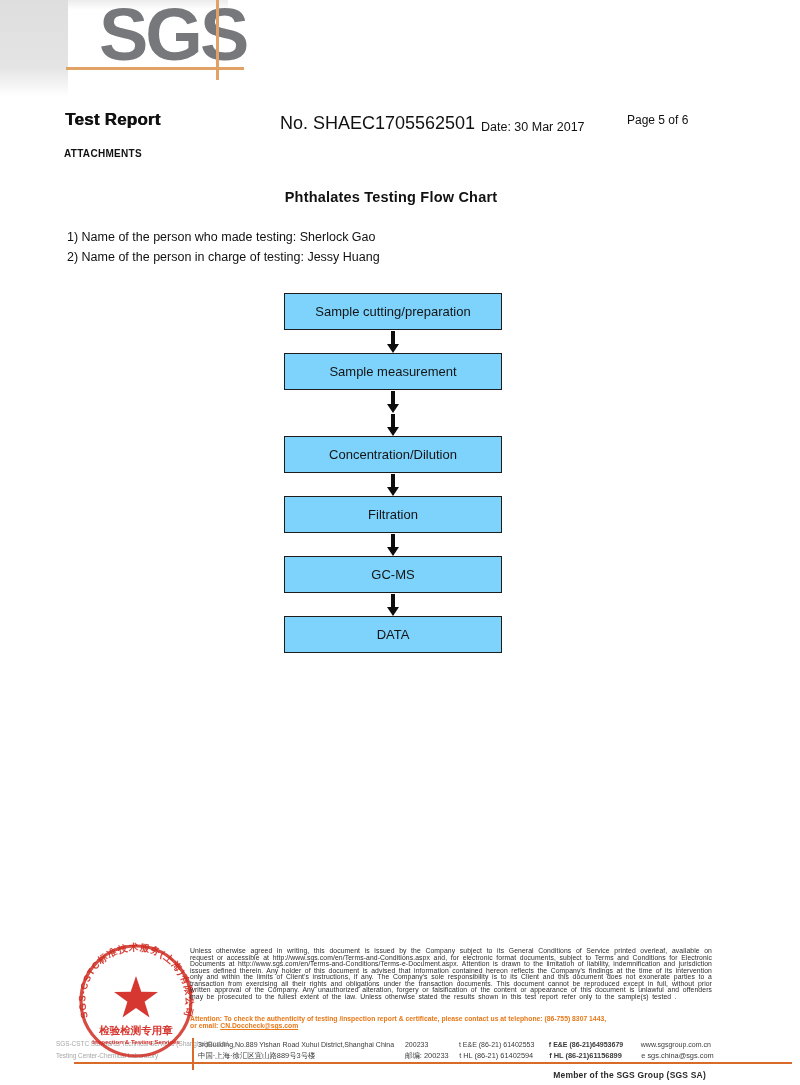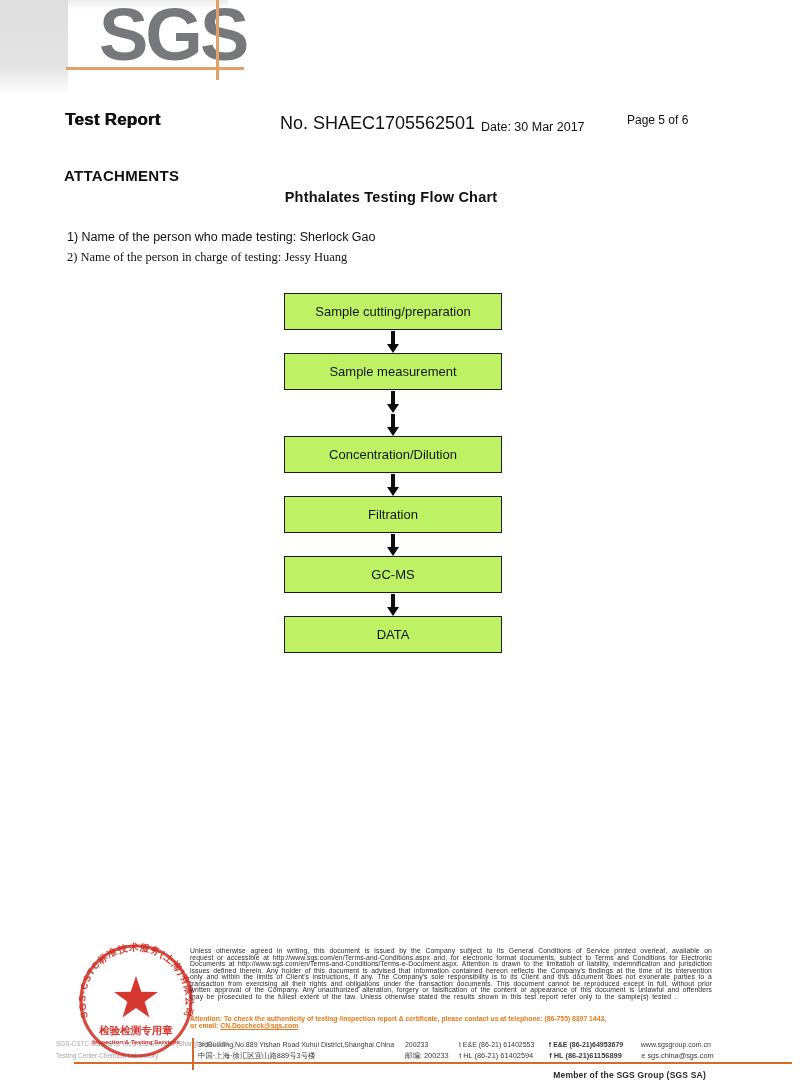--- a/index.html
+++ b/index.html
@@ -26,34 +26,34 @@
   }
   .logo-hline { position:absolute; left:66px; top:67px; width:178px; height:3px; background:#e2a265; }
   .logo-vline { position:absolute; left:216px; top:0; width:3px; height:80px; background:#e2a265; }
 
   
   .h-title   { position:absolute; left:65px;  top:110px; font-size:17px; font-weight:bold; letter-spacing:.2px;
                text-shadow:.6px 0 0 #111; }
   .h-no      { position:absolute; left:280px; top:113px; font-size:18px; }
   .h-date    { position:absolute; left:481px; top:113px; font-size:12.5px;margin-top:7px; }
   .h-page    { position:absolute; left:627px; top:113px; font-size:12px; }
-  .h-section { position:absolute; left:64px;  top:148px; font-size:15px; font-weight:bold; letter-spacing:.3px;margin-top:19px; }
+  .h-section { position:absolute; left:64px;  top:148px; font-size:10px; font-weight:bold; letter-spacing:.3px; }
 
   
   .flow-title {
     position:absolute; left:0; top:189px; width:782px; text-align:center;
     font-size:14.5px; font-weight:bold; letter-spacing:.2px;
   }
   .note1 { position:absolute; left:67px; top:230px; font-size:12.5px; }
-  .note2 { position:absolute; left:67px; top:250px; font-size:12.5px;font-family:Liberation Serif, serif; }
+  .note2 { position:absolute; left:67px; top:250px; font-size:12.5px; }
 
   .flow { position:absolute; left:284px; top:293px; width:218px;
           display:flex; flex-direction:column; align-items:center; }
   .flow-box {
-    width:218px; height:37px; border:1.6px solid #1c1c1c; background:#bef264;
+    width:218px; height:37px; border:1.6px solid #1c1c1c; background:#7dd3fc;
     display:flex; align-items:center; justify-content:center;
     font-size:13px; color:#141414;
   }
   .flow-arrow { height:23px; display:flex; flex-direction:column; align-items:center; justify-content:flex-end; }
   .flow-arrow .stem { width:3.6px; height:13px; background:#0d0d0d; }
   .flow-arrow .head { width:0; height:0; border-left:6.5px solid transparent;
                       border-right:6.5px solid transparent; border-top:9px solid #0d0d0d; }
 
   
   .company-l1 { position:absolute; left:56px; top:1040px; font-size:6.4px; color:#a6a6a8; white-space:nowrap; }

